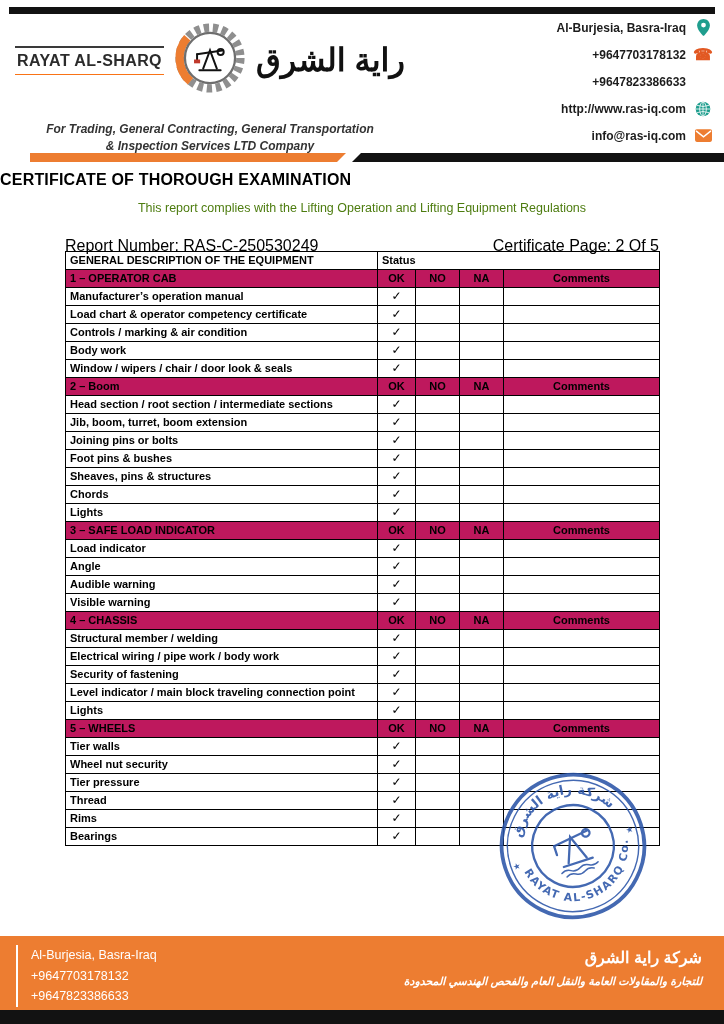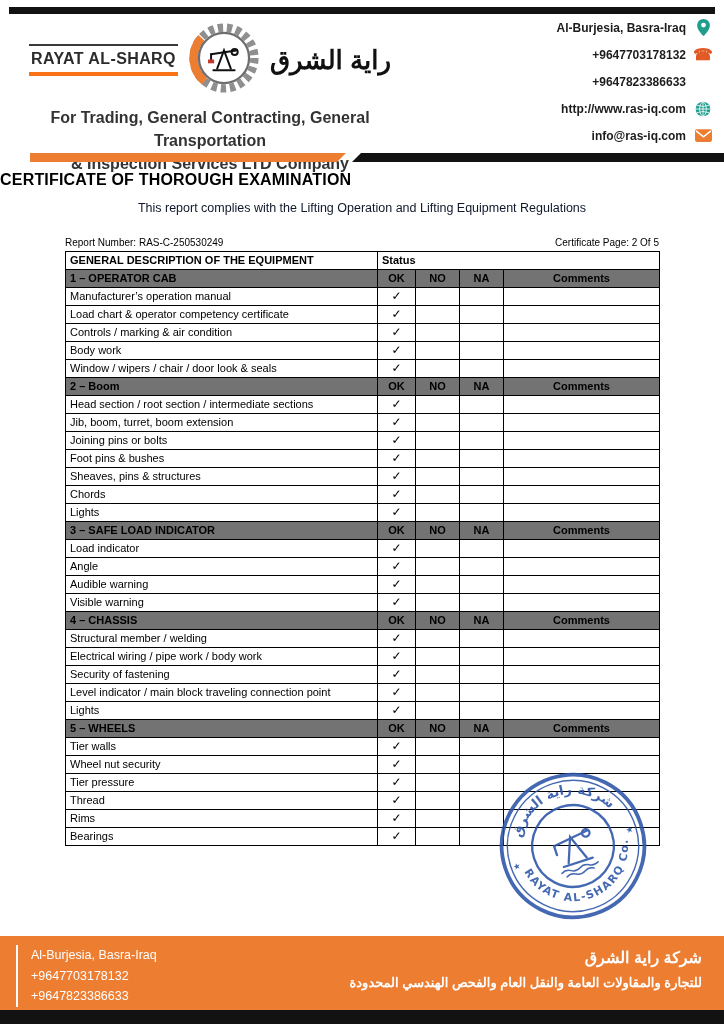--- a/index.html
+++ b/index.html
@@ -7,69 +7,69 @@
         font-family:"Liberation Sans", sans-serif;color:#000;}
 
   
   .top-bar{position:absolute;top:7px;left:9px;right:9px;height:7px;background:#121212;}
 
   
   .header{position:absolute;top:18px;left:0;right:0;height:138px;}
   .logo-block{position:absolute;left:30px;top:2px;width:360px;text-align:center;}
   .logo-row{display:flex;align-items:center;justify-content:center;gap:8px;}
   .company-en{font-size:16px;font-weight:bold;color:#2b2b2b;letter-spacing:.4px;
-              border-top:2px solid #3a3a3a;border-bottom:4px solid #f97316;padding:4px 2px;white-space:nowrap;}
-  .company-ar{font-size:26px;font-weight:bold;color:#111;white-space:nowrap;direction:rtl;}
-  .tagline{margin-top:6px;font-size:16px;font-weight:bold;color:#333;line-height:1.45;}
+              border-top:2px solid #3a3a3a;border-bottom:1px solid #f97316;padding:4px 2px;white-space:nowrap;}
+  .company-ar{font-size:32px;font-weight:bold;color:#111;white-space:nowrap;direction:rtl;}
+  .tagline{margin-top:21px;font-size:12px;font-weight:bold;color:#333;line-height:1.45;font-style:italic;}
 
   .contacts{position:absolute;top:0;right:12px;width:240px;}
   .contact-row{display:flex;justify-content:flex-end;align-items:center;gap:8px;
                margin-bottom:8px;font-size:12px;font-weight:bold;color:#1c1c1c;height:19px;}
   .contact-row .txt{white-space:nowrap;}
   .icon-slot{width:18px;height:19px;display:flex;align-items:center;justify-content:center;flex:0 0 18px;}
   .phone-glyph{font-size:16px;color:#e25822;line-height:1;}
 
   
   .stripe-orange{position:absolute;top:153px;left:30px;width:316px;height:9px;background:#ED7D31;
                  clip-path:polygon(0 0,100% 0,calc(100% - 9px) 100%,0 100%);}
   .stripe-black{position:absolute;top:153px;left:352px;right:0;height:9px;background:#121212;
                 clip-path:polygon(9px 0,100% 0,100% 100%,0 100%);}
 
   
   .title{position:absolute;top:171px;left:0;width:100%;text-align:left;
          font-size:16px;font-weight:bold;letter-spacing:.2px;}
-  .subtitle{position:absolute;top:201px;left:0;width:100%;text-align:center;font-size:12.5px;color:#0f172a;}
+  .subtitle{position:absolute;top:201px;left:0;width:100%;text-align:center;font-size:12.5px;color:#4d7c0f;}
 
   
   .report-row{position:absolute;top:237px;left:65px;width:594px;display:flex;
-              justify-content:space-between;font-size:10px;color:#000;}
+              justify-content:space-between;font-size:16px;color:#000;}
 
   
   .equip-table{position:absolute;top:251px;left:65px;width:594px;border-collapse:collapse;table-layout:fixed;}
   .equip-table td,.equip-table th{border:1px solid #000;font-size:11px;padding:1px 4px;
                                   line-height:13.5px;vertical-align:middle;}
   .equip-table th{font-weight:bold;height:15px;}
   .equip-table th.desc-h{text-align:left;}
   .equip-table th.status-h{text-align:left;}
-  .equip-table td.desc{font-weight:normal;text-align:left;height:15px;}
+  .equip-table td.desc{font-weight:bold;text-align:left;height:15px;}
   .equip-table td.center{text-align:center;}
-  .equip-table tr.section-row td{background:#737373;font-weight:bold;}
+  .equip-table tr.section-row td{background:#be185d;font-weight:bold;}
   .equip-table td.check{font-size:12px;}
 
   
   .stamp{position:absolute;left:497px;top:770px;width:152px;height:152px;
          transform:rotate(-18deg);opacity:.88;pointer-events:none;}
 
   
   .footer{position:absolute;top:936px;left:0;width:724px;height:74px;background:#ED7D31;}
   .footer-left{position:absolute;left:16px;top:9px;border-left:2px solid #fff;padding-left:13px;
                color:#fff;font-size:12.5px;line-height:1.65;}
   .footer-right{position:absolute;right:22px;top:12px;color:#fff;text-align:right;direction:rtl;}
   .footer-company-ar{font-size:16px;font-weight:bold;margin-bottom:8px;}
-  .footer-tagline-ar{font-size:13px;font-weight:bold;}
+  .footer-tagline-ar{font-size:11px;font-weight:bold;font-style:italic;}
   .bottom-bar{position:absolute;top:1010px;left:0;width:724px;height:14px;background:#121212;}
 </style>
 </head>
 <body>
 
 <div class="page">
 
   <div class="top-bar"></div>
 
   <div class="header">

